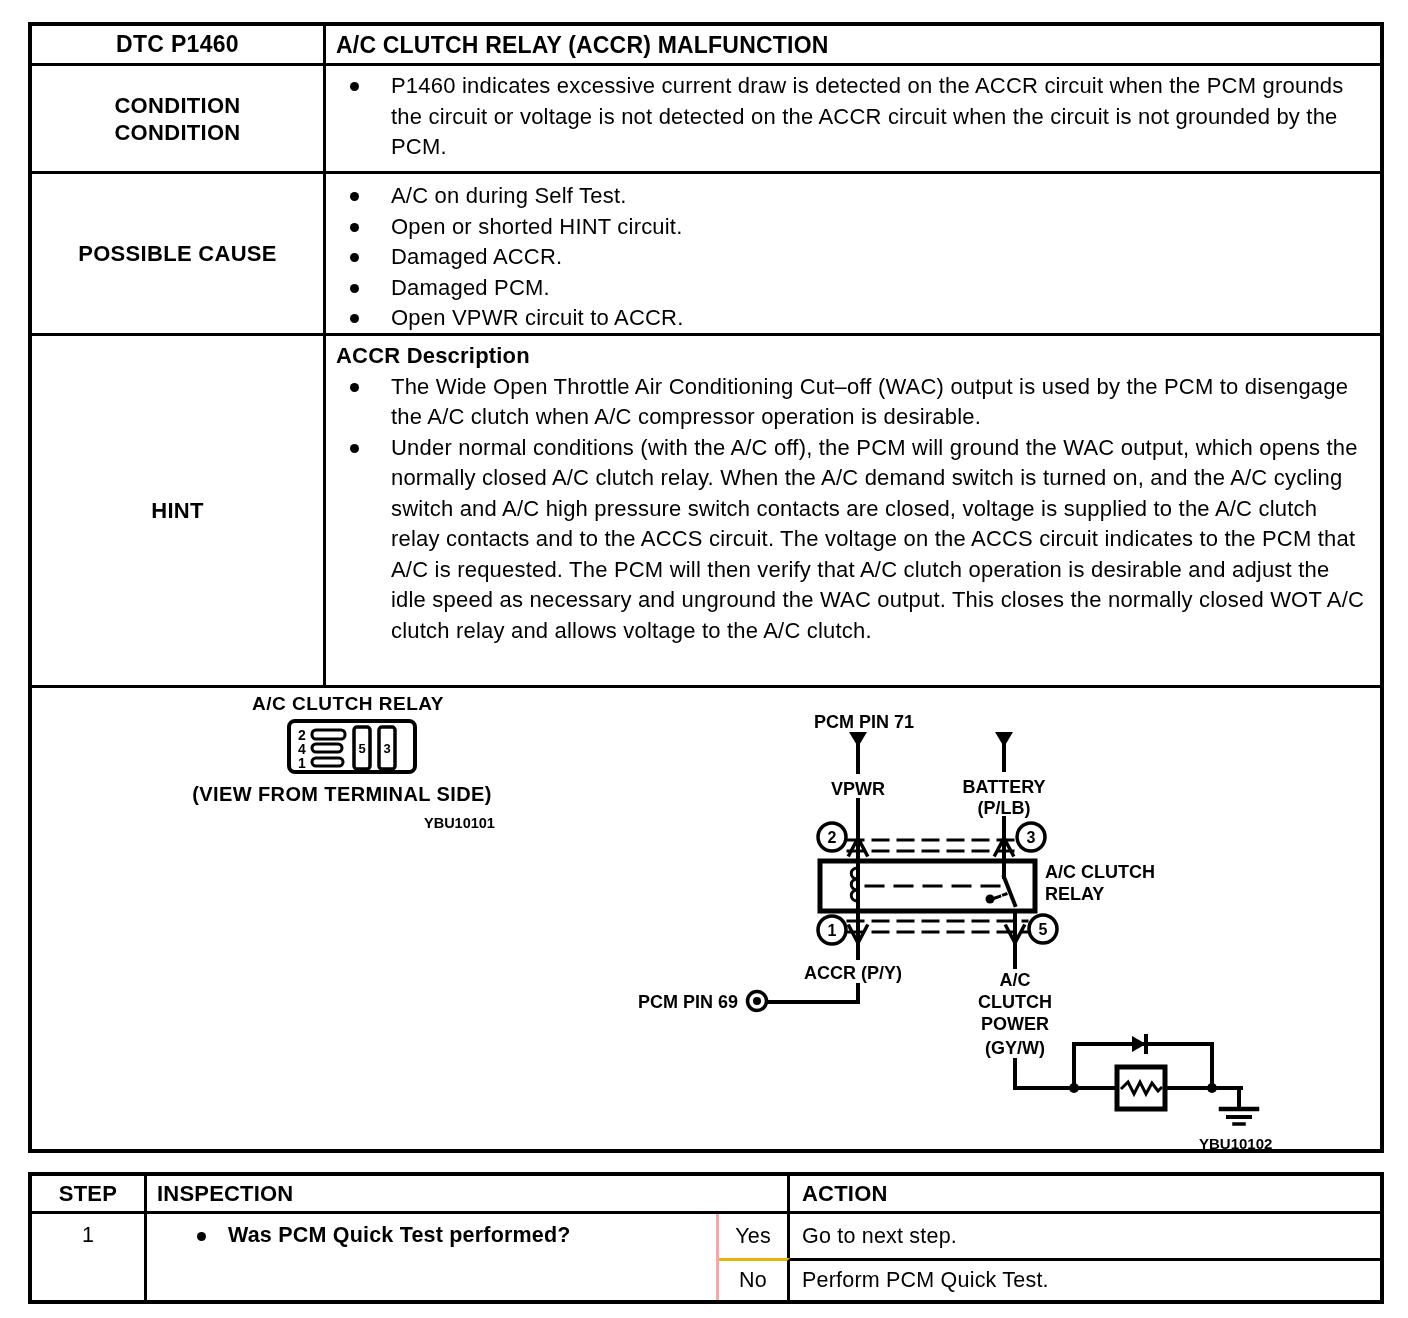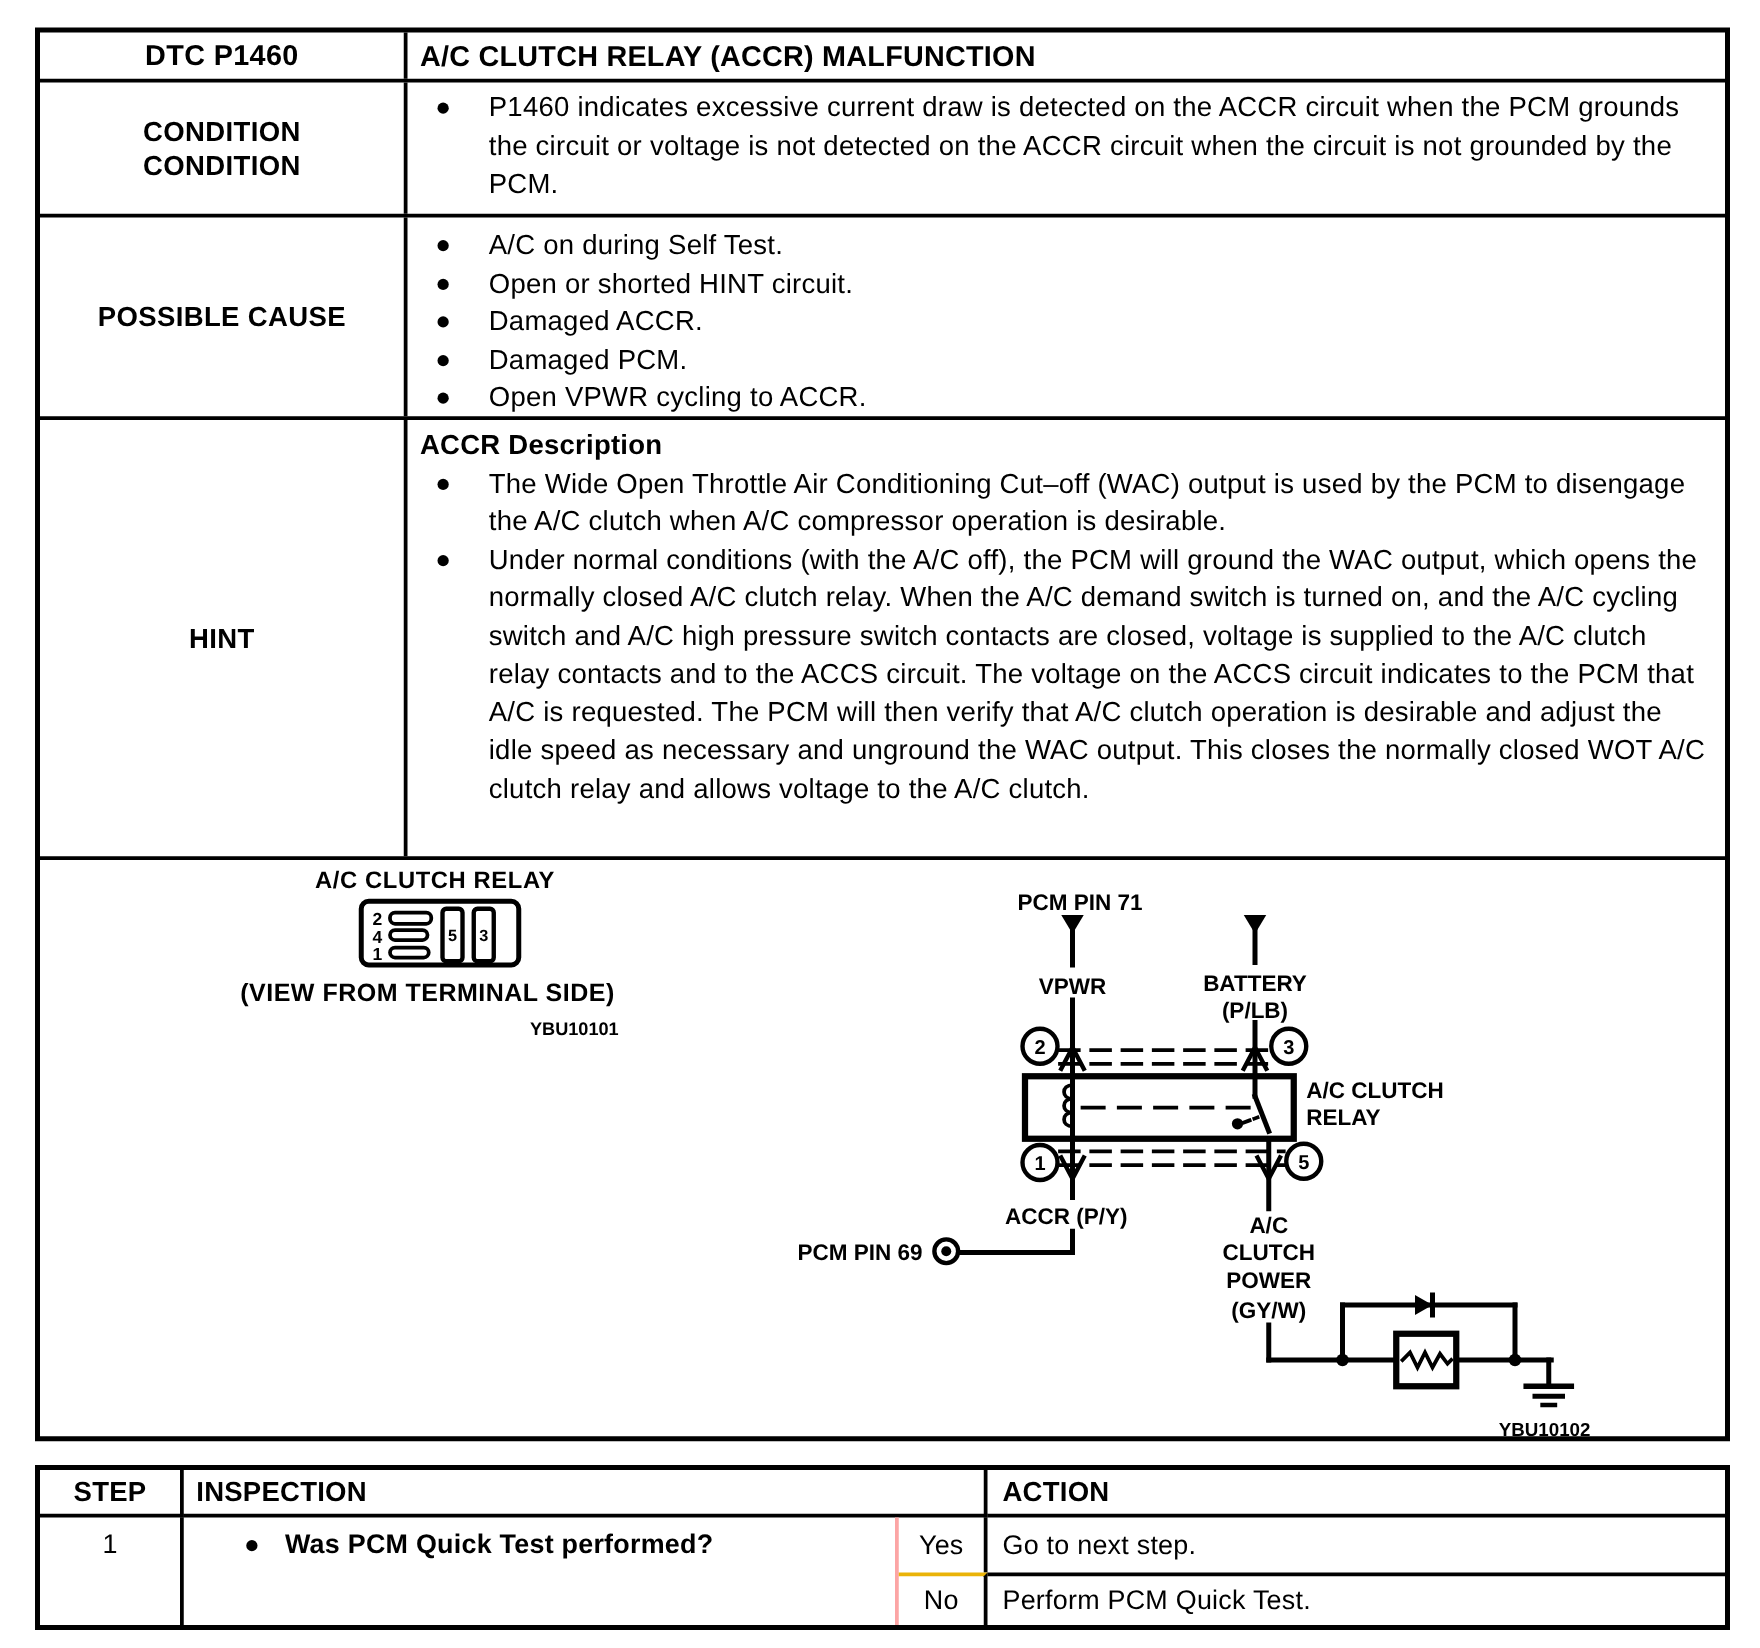--- a/index.html
+++ b/index.html
@@ -109,21 +109,21 @@
         <div class="bullet">
           <span class="dot"></span>
           <span class="btext">Damaged ACCR.</span>
         </div>
         <div class="bullet">
           <span class="dot"></span>
           <span class="btext">Damaged PCM.</span>
         </div>
         <div class="bullet">
           <span class="dot"></span>
-          <span class="btext">Open VPWR cycling to ACCR.</span>
+          <span class="btext">Open VPWR circuit to ACCR.</span>
         </div>
       </div>
     </div>
 
     <div class="trow row-hint">
       <div class="label-cell">HINT</div>
       <div class="body-cell">
         <div class="hint-heading">ACCR Description</div>
         <div class="bullet">
           <span class="dot"></span>

